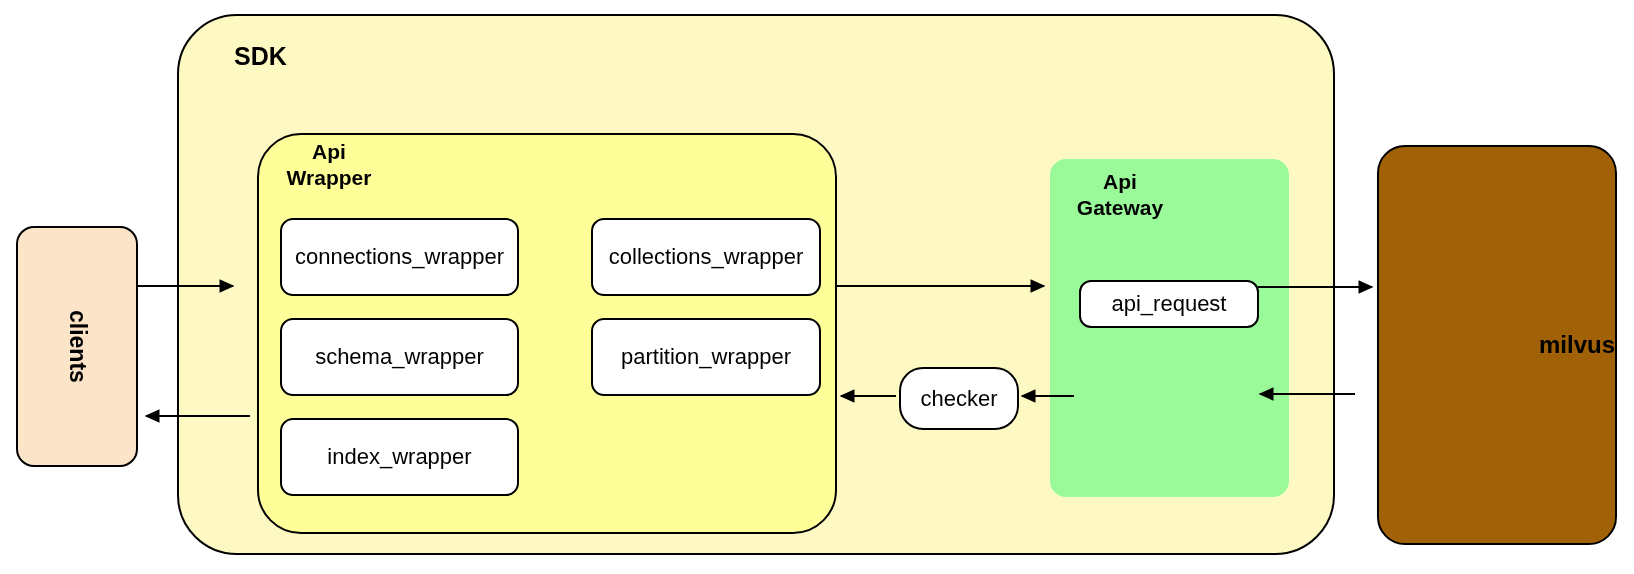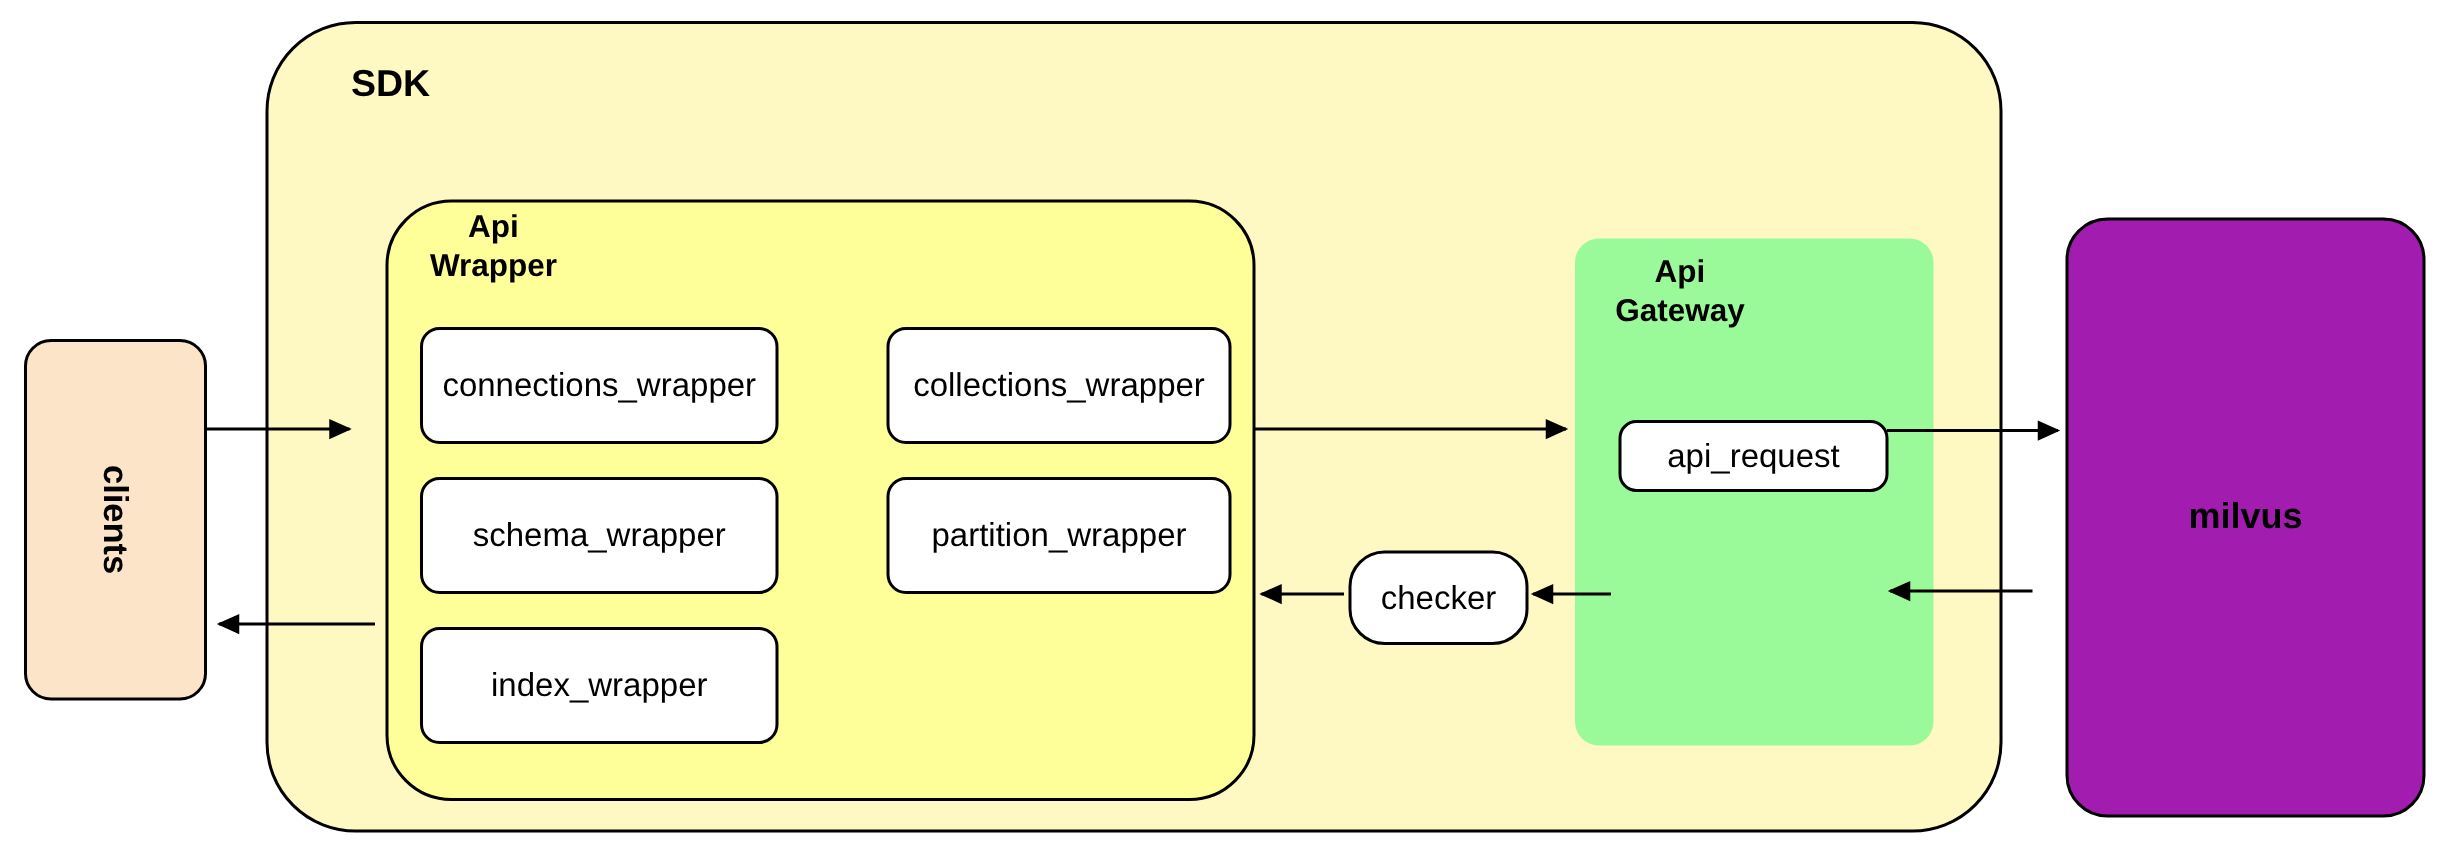--- a/index.html
+++ b/index.html
@@ -83,24 +83,24 @@
     background: #9AFA9A;
     border-radius: 16px;
   }
   #gateway-label { left: 10px; top: 10px; width: 120px; }
   #req { left: 29px; top: 100px; width: 180px; height: 48px; border-radius: 12px; margin-top: 21px; }
   #res { left: 27px; top: 210px; width: 180px; height: 60px; border-radius: 12px; }
 
   
   #milvus {
     left: 1377px; top: 145px; width: 240px; height: 400px;
-    background: #a21caf;
+    background: #a16207;
     border: 2px solid #000000;
     border-radius: 28px;
-    display: flex; align-items: center; justify-content: center;
+    display: flex; align-items: center; justify-content: flex-end;
     font-weight: bold; font-size: 24px;
   }
 
   
   #arrows {
     position: absolute;
     left: 0; top: 0;
     width: 1634px; height: 574px;
     pointer-events: none;
   }

